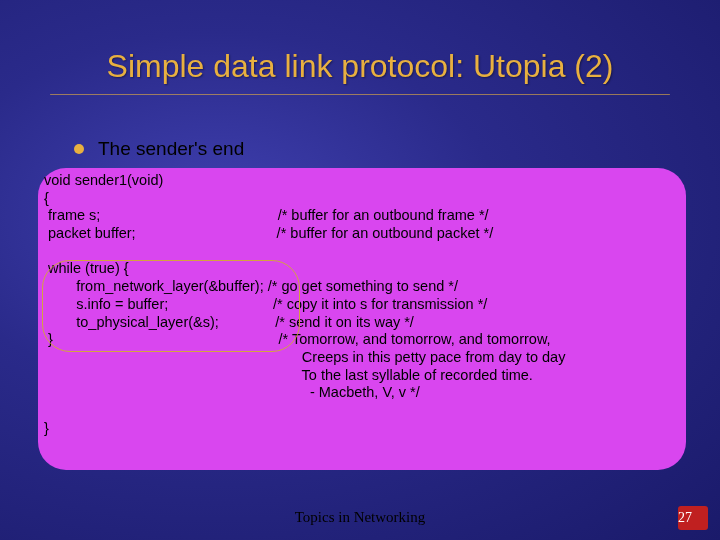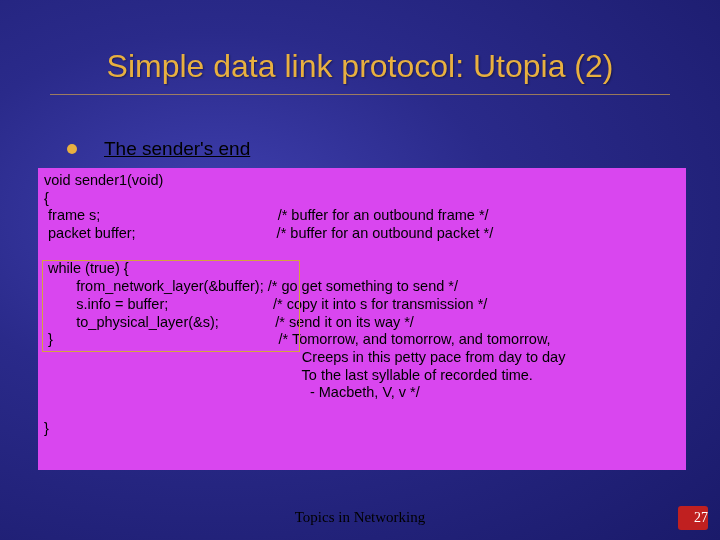--- a/index.html
+++ b/index.html
@@ -1,15 +1,15 @@
 <!DOCTYPE html>
 <html><head>
 <meta charset="utf-8">
 <style>
-  * { margin: 0; padding: 0; box-sizing: border-box; }
+  * { margin: 0; padding: 0; box-sizing: border-box; border-radius: 28px; }
   html, body { width: 720px; height: 540px; overflow: hidden; }
   body {
     background: #2a2a8a;
     background: radial-gradient(ellipse at 30% 40%, #4040b0 0%, #2a2a8a 40%, #1a1a6a 100%);
     font-family: Arial, Helvetica, sans-serif;
     position: relative;
   }
   .slide {
     width: 720px;
     height: 540px;
@@ -30,25 +30,24 @@
     position: absolute;
     top: 94px;
     left: 50px;
     right: 50px;
     height: 1px;
     background: rgba(232,176,64,0.6);
   }
   .bullet-row {
     position: absolute;
     top: 138px;
-    left: 67px;
+    left: 74px;
     display: flex;
     align-items: center;
-    gap: 27px;
-    text-decoration: underline;
+    gap: 14px;
   }
   .bullet-dot {
     width: 10px;
     height: 10px;
     border-radius: 50%;
     background: #e8b040;
     flex: none;
   }
   .bullet-text {
     font-size: 19px;
@@ -92,21 +91,21 @@
     right: 12px;
     bottom: 10px;
     width: 30px;
     height: 24px;
     background: #c02020;
     border-radius: 3px;
     color: #fff;
     font-size: 14px;
     display: flex;
     align-items: center;
-    justify-content: flex-end;
+    justify-content: flex-start;
     font-family: "Times New Roman", Times, serif;
   }
 </style>
 </head>
 <body>
 
 <div class="slide">
 
   <div class="title">Simple data link protocol: Utopia (2)</div>
   <div class="title-underline"></div>

